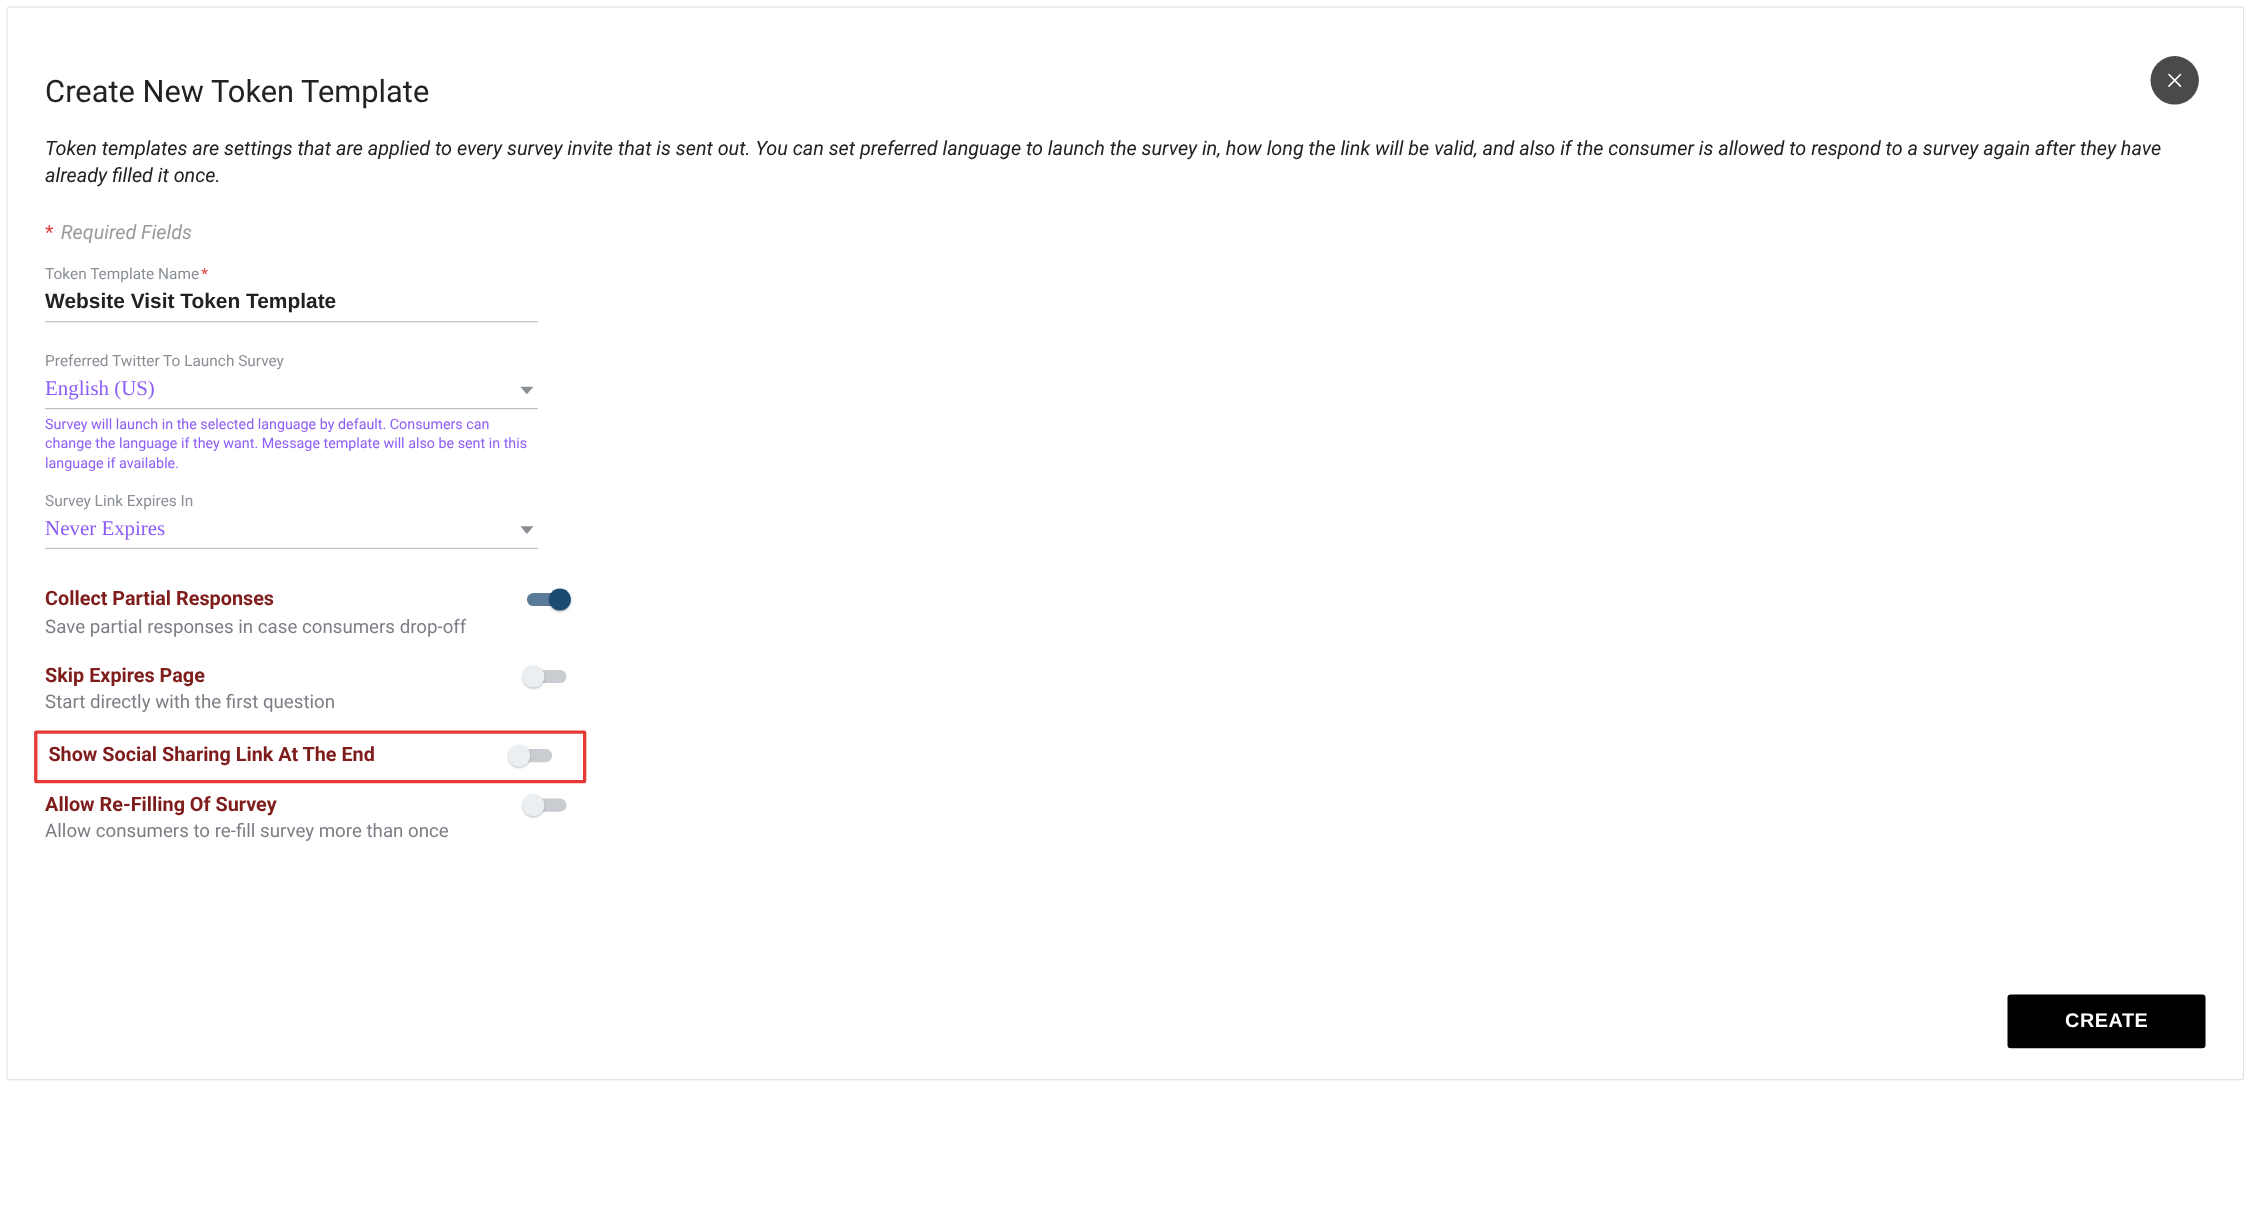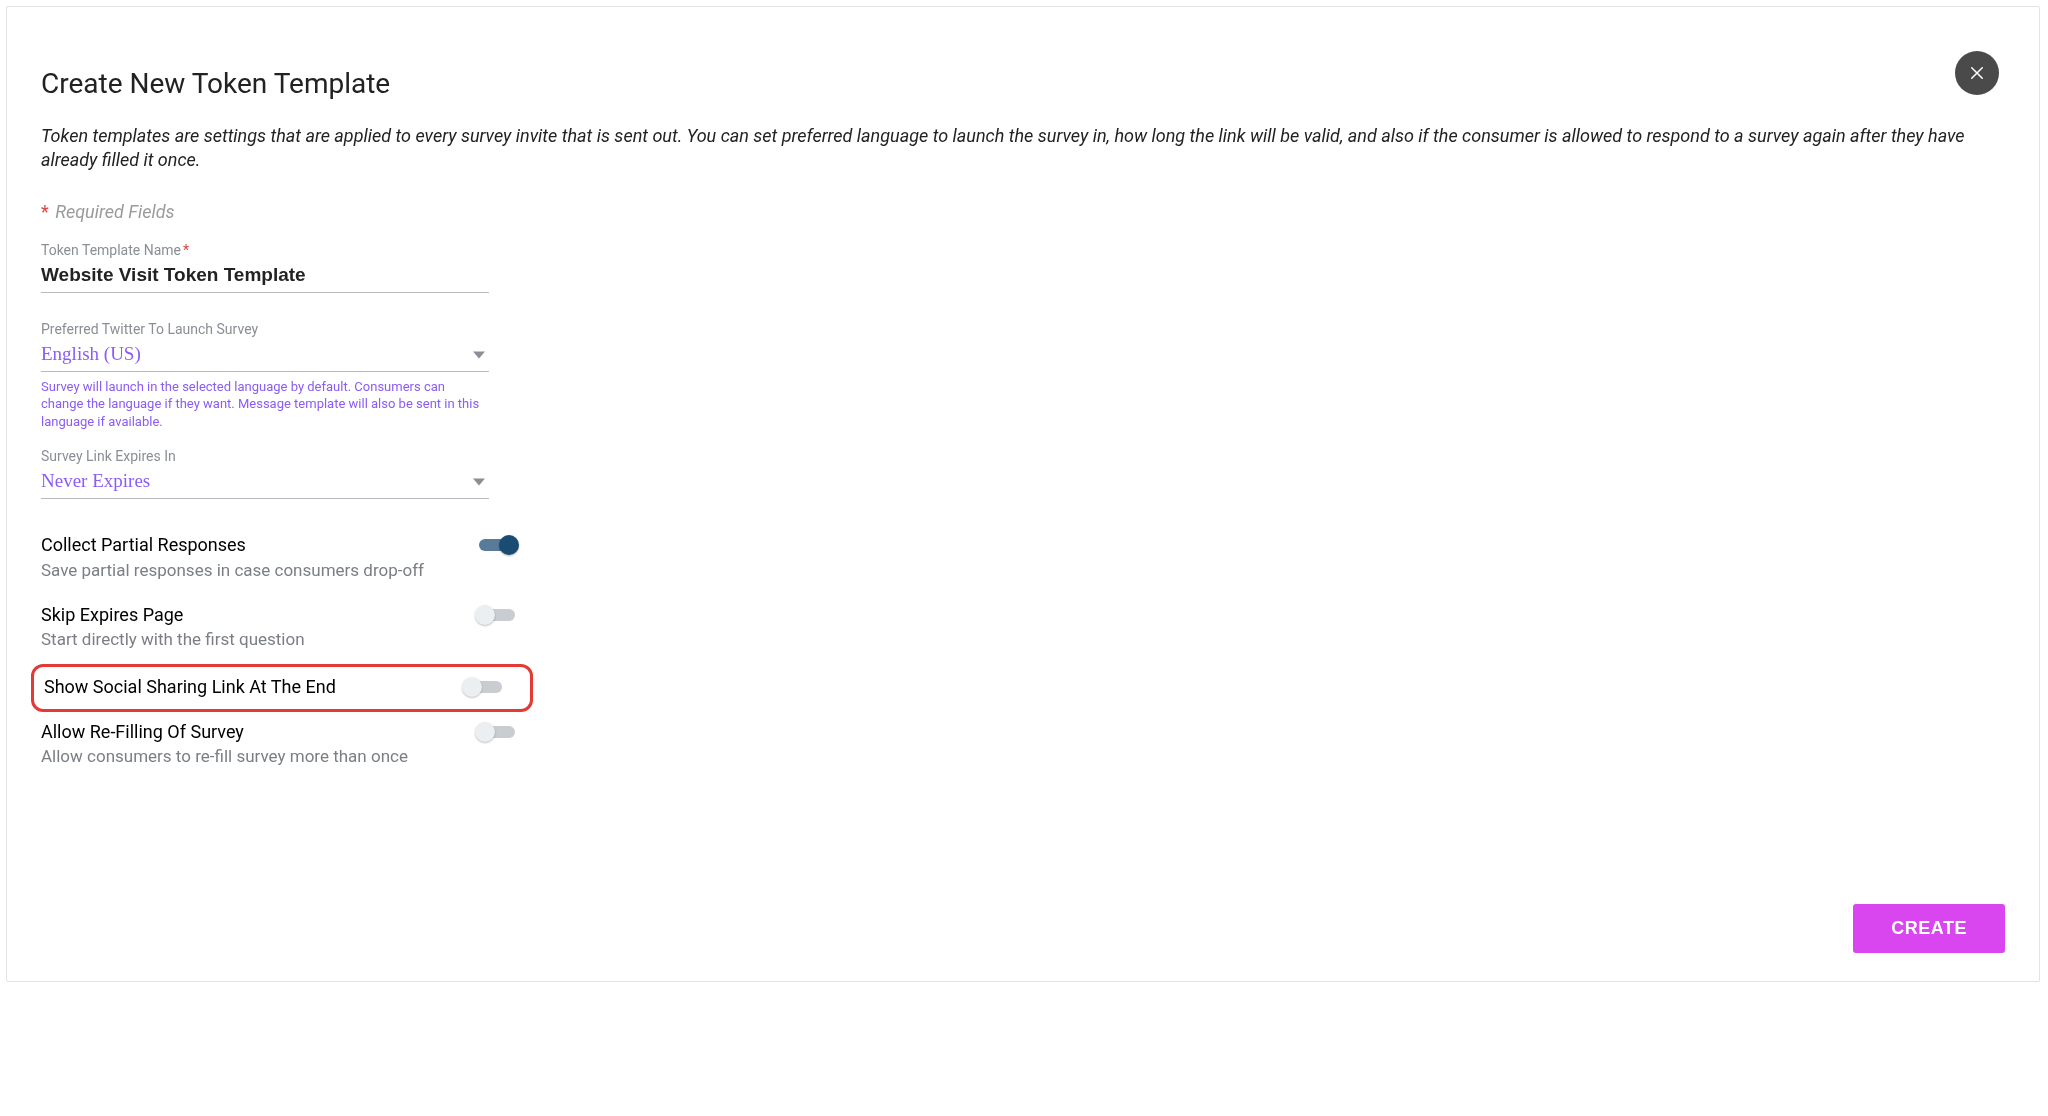--- a/index.html
+++ b/index.html
@@ -103,22 +103,22 @@
     display: flex;
     align-items: flex-start;
     justify-content: space-between;
     padding: 8px 0 14px 0;
   }
   .toggle-text {
     max-width: 400px;
   }
   .toggle-title {
     font-size: 18px;
-    color: #000000;
-    font-weight: 400;
+    color: #7f1d1d;
+    font-weight: 700;
     line-height: 1.3;
   }
   .toggle-sub {
     font-size: 17px;
     color: #7b7f85;
     margin-top: 2px;
     line-height: 1.3;
   }
   .switch {
     position: relative;
@@ -140,21 +140,21 @@
     border-radius: 50%;
     background: #eceff1;
     box-shadow: 0 1px 2px rgba(0,0,0,0.25);
     left: 0;
   }
   .switch.on .track { background: #5a7a9a; }
   .switch.on .knob  { background: #1a4b72; left: auto; right: 0; box-shadow: 0 1px 2px rgba(0,0,0,0.3);}
   
   .highlight-row {
     border: 3px solid #e53935;
-    border-radius: 12px;
+    border-radius: 2px;
     padding: 8px 24px 10px 10px;
     margin-left: -10px;
     margin-right: -14px;
     width: auto;
   }
 
   .close-btn {
     position: absolute;
     top: 44px;
     right: 40px;
@@ -166,26 +166,26 @@
     justify-content: center;
     color: #fff;
     cursor: pointer;
   }
   .close-btn svg { width: 18px; height: 18px; }
 
   .create-btn {
     position: absolute;
     right: 34px;
     bottom: 28px;
-    background: #d946ef;
+    background: #000000;
     color: #fff;
     font-size: 18px;
     font-weight: 600;
     letter-spacing: 0.5px;
-    padding: 14px 38px;
+    padding: 14px 52px;
     border: none;
     border-radius: 3px;
     cursor: pointer;
     text-transform: uppercase;
   }
 </style>
 </head>
 <body>
 
 <div class="panel">

